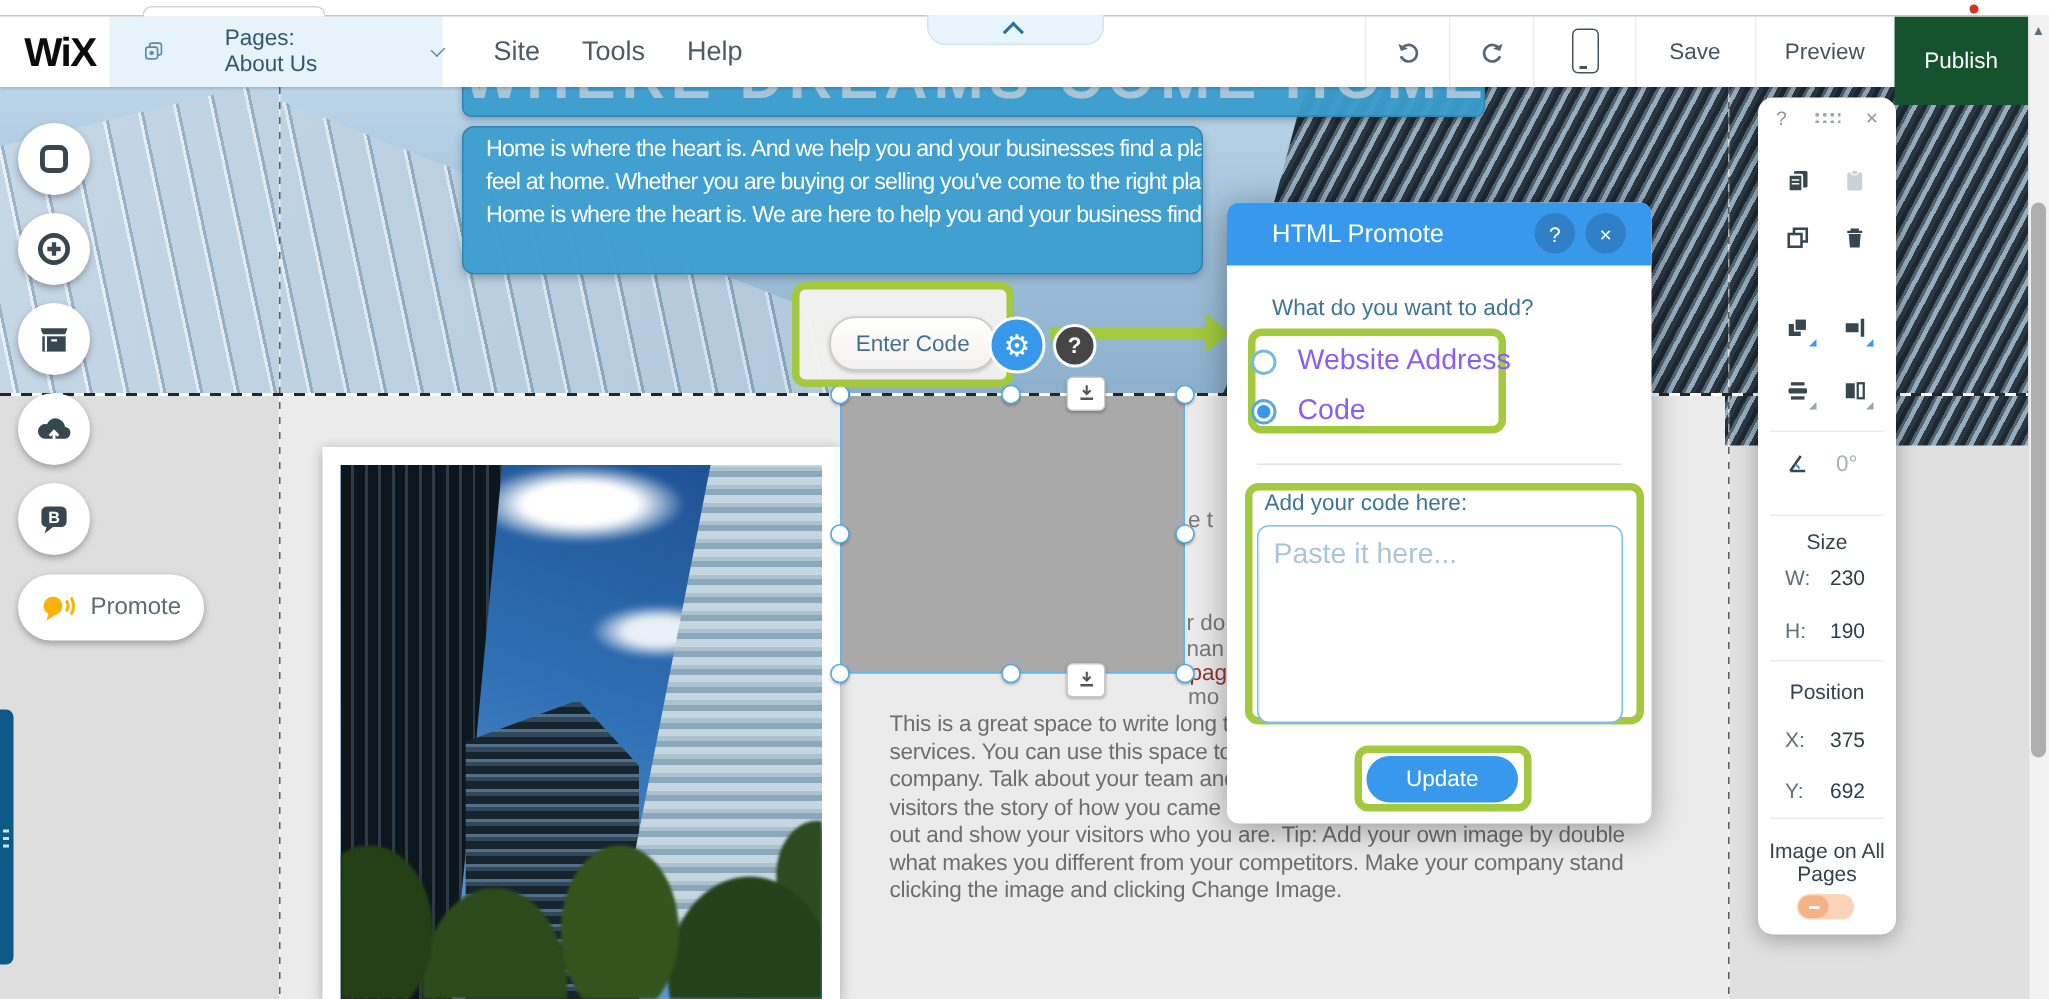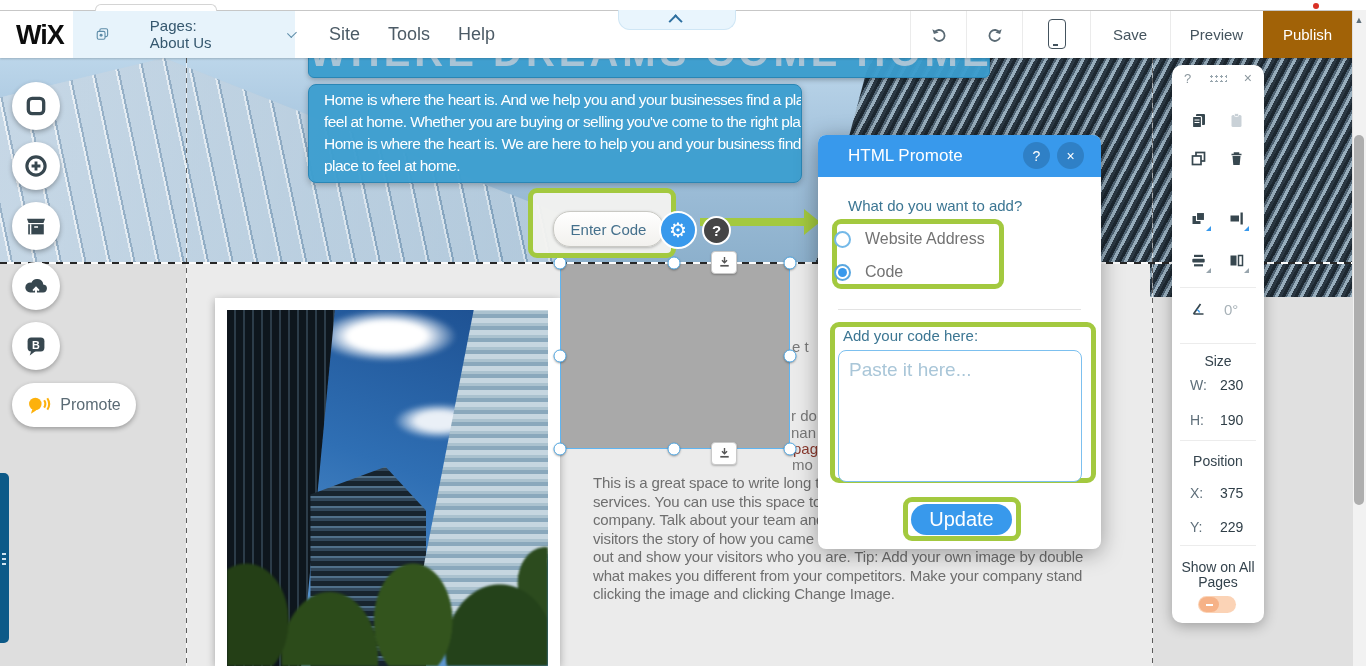--- a/index.html
+++ b/index.html
@@ -19,21 +19,21 @@
   
   .topbar{left:0;top:10px;width:1352px;height:48px;background:#fff;box-shadow:0 1px 2px rgba(0,0,0,.18);z-index:92;}
   .logo{left:10px;top:10px;width:60px;height:30px;font-weight:800;font-size:27px;color:#0c0c0c;letter-spacing:-1px;}
   .pages-box{left:73px;top:0;width:222px;height:48px;background:#e7f3fb;display:flex;align-items:center;cursor:pointer;gap:30px;}
   .pages-label{font-size:15px;color:#35576e;margin-left:10px;}
   .pages-chev{width:7px;height:7px;border-right:1.6px solid #5d8ca8;border-bottom:1.6px solid #5d8ca8;transform:rotate(45deg);margin-left:34px;margin-top:-3px;}
   .menu-item{font-size:18px;color:#4c5b66;padding:0 14px;height:48px;display:flex;align-items:center;cursor:pointer;}
   .vsep{top:10px;width:1px;height:48px;background:#ebebeb;z-index:93;}
   .tb-btn{top:10px;height:48px;z-index:93;cursor:pointer;color:#53636e;}
   .tb-label{font-size:15px;color:#45545e;}
-  .publish{left:1263px;top:10px;width:89px;height:48px;background:#a16207;color:#fff;font-size:15px;z-index:93;cursor:pointer;}
+  .publish{left:1263px;top:10px;width:89px;height:60px;background:#14532d;color:#fff;font-size:15px;z-index:93;cursor:pointer;}
   .phone-icon{width:16px;height:28px;border:1.8px solid #44535e;border-radius:4px;position:relative;}
   .phone-icon:after{content:"";position:absolute;left:4px;bottom:2px;width:5px;height:2px;background:#44535e;}
 
   
   .photo{left:0;top:58px;width:1366px;height:205px;background:linear-gradient(180deg,#bcd6ea 0%,#a3c2dc 45%,#8cb0cc 100%);}
   .bldg-left{left:-40px;top:58px;width:600px;height:205px;
      background:repeating-linear-gradient(78deg,rgba(255,255,255,.6) 0 2px,rgba(118,150,178,.55) 2px 4px,rgba(196,214,229,.65) 4px 24px),
                 linear-gradient(100deg,#cfdde9,#8fb0ca);
      clip-path:polygon(0 24%,34% 0,100% 76%,100% 100%,0 100%);}
   .bldg-right{left:815px;top:58px;width:551px;height:205px;
@@ -99,28 +99,28 @@
   .dialog{left:818px;top:135px;width:283px;height:414px;background:#fff;border-radius:8px;box-shadow:0 4px 22px rgba(0,0,0,.35);z-index:60;}
   .dlg-header{position:absolute;left:0;top:0;width:100%;height:42px;background:#3899ec;border-radius:8px 8px 0 0;}
   .dlg-title{position:absolute;left:30px;top:11px;font-size:17px;color:#fff;}
   .dlg-circle{position:absolute;width:27px;height:27px;border-radius:50%;background:rgba(0,0,0,.16);color:#fff;cursor:pointer;font-size:14px;}
   .dlg-question{position:absolute;left:30px;top:62px;font-size:15px;color:#3c7693;}
   .radio-box{position:absolute;left:14px;top:84px;width:172px;height:70px;}
   .radio-row{position:absolute;left:16px;display:flex;align-items:center;cursor:pointer;}
   .radio{width:17px;height:17px;border-radius:50%;border:2px solid #74b9e8;background:#fff;box-sizing:border-box;position:relative;}
   .radio.sel{border-color:#5aa7e0;}
   .radio.sel:after{content:"";position:absolute;left:2px;top:2px;width:9px;height:9px;border-radius:50%;background:#3899ec;}
-  .radio-label{margin-left:14px;font-size:16px;color:#737373;}
+  .radio-label{margin-left:14px;font-size:19px;color:#8b5cf6;}
   .dlg-divider{position:absolute;left:20px;top:174px;width:243px;height:1px;background:#e3e3e3;}
   .code-box{position:absolute;left:12px;top:187px;width:266px;height:161px;}
   .code-label{position:absolute;left:25px;top:192px;font-size:15px;color:#3c7693;}
   .code-area{position:absolute;left:20px;top:215px;width:244px;height:132px;border:1px solid #7cc0ef;border-radius:8px;resize:none;outline:none;font-family:"Liberation Sans",sans-serif;font-size:19px;color:#456a7e;padding:8px 10px;box-sizing:border-box;background:#fff;}
   .code-area::placeholder{color:#a9c6d8;}
   .update-outline{position:absolute;left:85px;top:362px;width:118px;height:44px;}
-  .update-btn{position:absolute;left:93px;top:369px;width:101px;height:31px;border-radius:16px;background:#3899ec;color:#fff;font-size:20px;cursor:pointer;border:none;}
+  .update-btn{position:absolute;left:93px;top:369px;width:101px;height:31px;border-radius:16px;background:#3899ec;color:#fff;font-size:15px;cursor:pointer;border:none;}
 
   
   .rpanel{left:1172px;top:65px;width:92px;height:558px;background:#fff;border-radius:10px;box-shadow:0 3px 14px rgba(0,0,0,.3);z-index:70;}
   .rp-head{position:absolute;left:0;top:0;width:100%;height:26px;display:flex;align-items:center;justify-content:space-between;padding:0 12px;box-sizing:border-box;color:#8b979e;}
   .rp-dots{width:18px;height:8px;background-image:radial-gradient(#97a5ad 1.2px,transparent 1.4px);background-size:5px 5px;cursor:grab;}
   .rp-icon{position:absolute;width:26px;height:26px;display:flex;align-items:center;justify-content:center;cursor:pointer;}
   .tri{position:absolute;right:0;bottom:0;width:0;height:0;border-left:5px solid transparent;}
   .tri-blue{border-bottom:5px solid #3899ec;}
   .tri-gray{border-bottom:5px solid #98a5ad;}
   .rp-div{position:absolute;left:8px;width:76px;height:1px;background:#ececec;}
@@ -154,21 +154,20 @@
   <div class="abs photo-patch"></div>
 
   <div class="abs hero-box1">
     <div class="hero-heading">WHERE DREAMS COME HOME</div>
   </div>
   <div class="abs hero-box2">
     <div class="pad"></div>
     <div class="hero-line">Home is where the heart is. And we help you and your businesses find a place to</div>
     <div class="hero-line">feel at home. Whether you are buying or selling you've come to the right place.</div>
     <div class="hero-line">Home is where the heart is. We  are here to help you and your business find a</div>
-    <div class="hero-line">place to feel at home.</div>
   </div>
 
   <div class="abs polaroid">
     <div class="pol-inner">
       <div class="pol-cloud1"></div>
       <div class="pol-cloud2"></div>
       <div class="pol-ltower"></div>
       <div class="pol-mid"></div>
       <div class="pol-rtower"></div>
       <div class="pol-trees"></div>
@@ -332,23 +331,23 @@
     <div class="rp-title" style="top:288px;">Size</div>
     <span class="rp-lbl" style="top:312px;">W:</span>
     <span class="rp-val" style="top:312px;">230</span>
     <span class="rp-lbl" style="top:347px;">H:</span>
     <span class="rp-val" style="top:347px;">190</span>
     <div class="rp-div" style="top:375px;"></div>
     <div class="rp-title" style="top:388px;">Position</div>
     <span class="rp-lbl" style="top:420px;">X:</span>
     <span class="rp-val" style="top:420px;">375</span>
     <span class="rp-lbl" style="top:454px;">Y:</span>
-    <span class="rp-val" style="top:454px;">229</span>
+    <span class="rp-val" style="top:454px;">692</span>
     <div class="rp-div" style="top:480px;"></div>
-    <div class="rp-title" style="top:494px;">Show on All</div>
+    <div class="rp-title" style="top:494px;">Image on All</div>
     <div class="rp-title" style="top:509px;">Pages</div>
     <div class="toggle">
       <div class="toggle-knob">
           <div class="toggle-minus"></div>
         </div>
     </div>
   </div>
 
   <div class="abs circle-btn flexc" style="left:12px;top:82px;">
     <svg width="22" height="22" viewBox="0 0 20 20">

